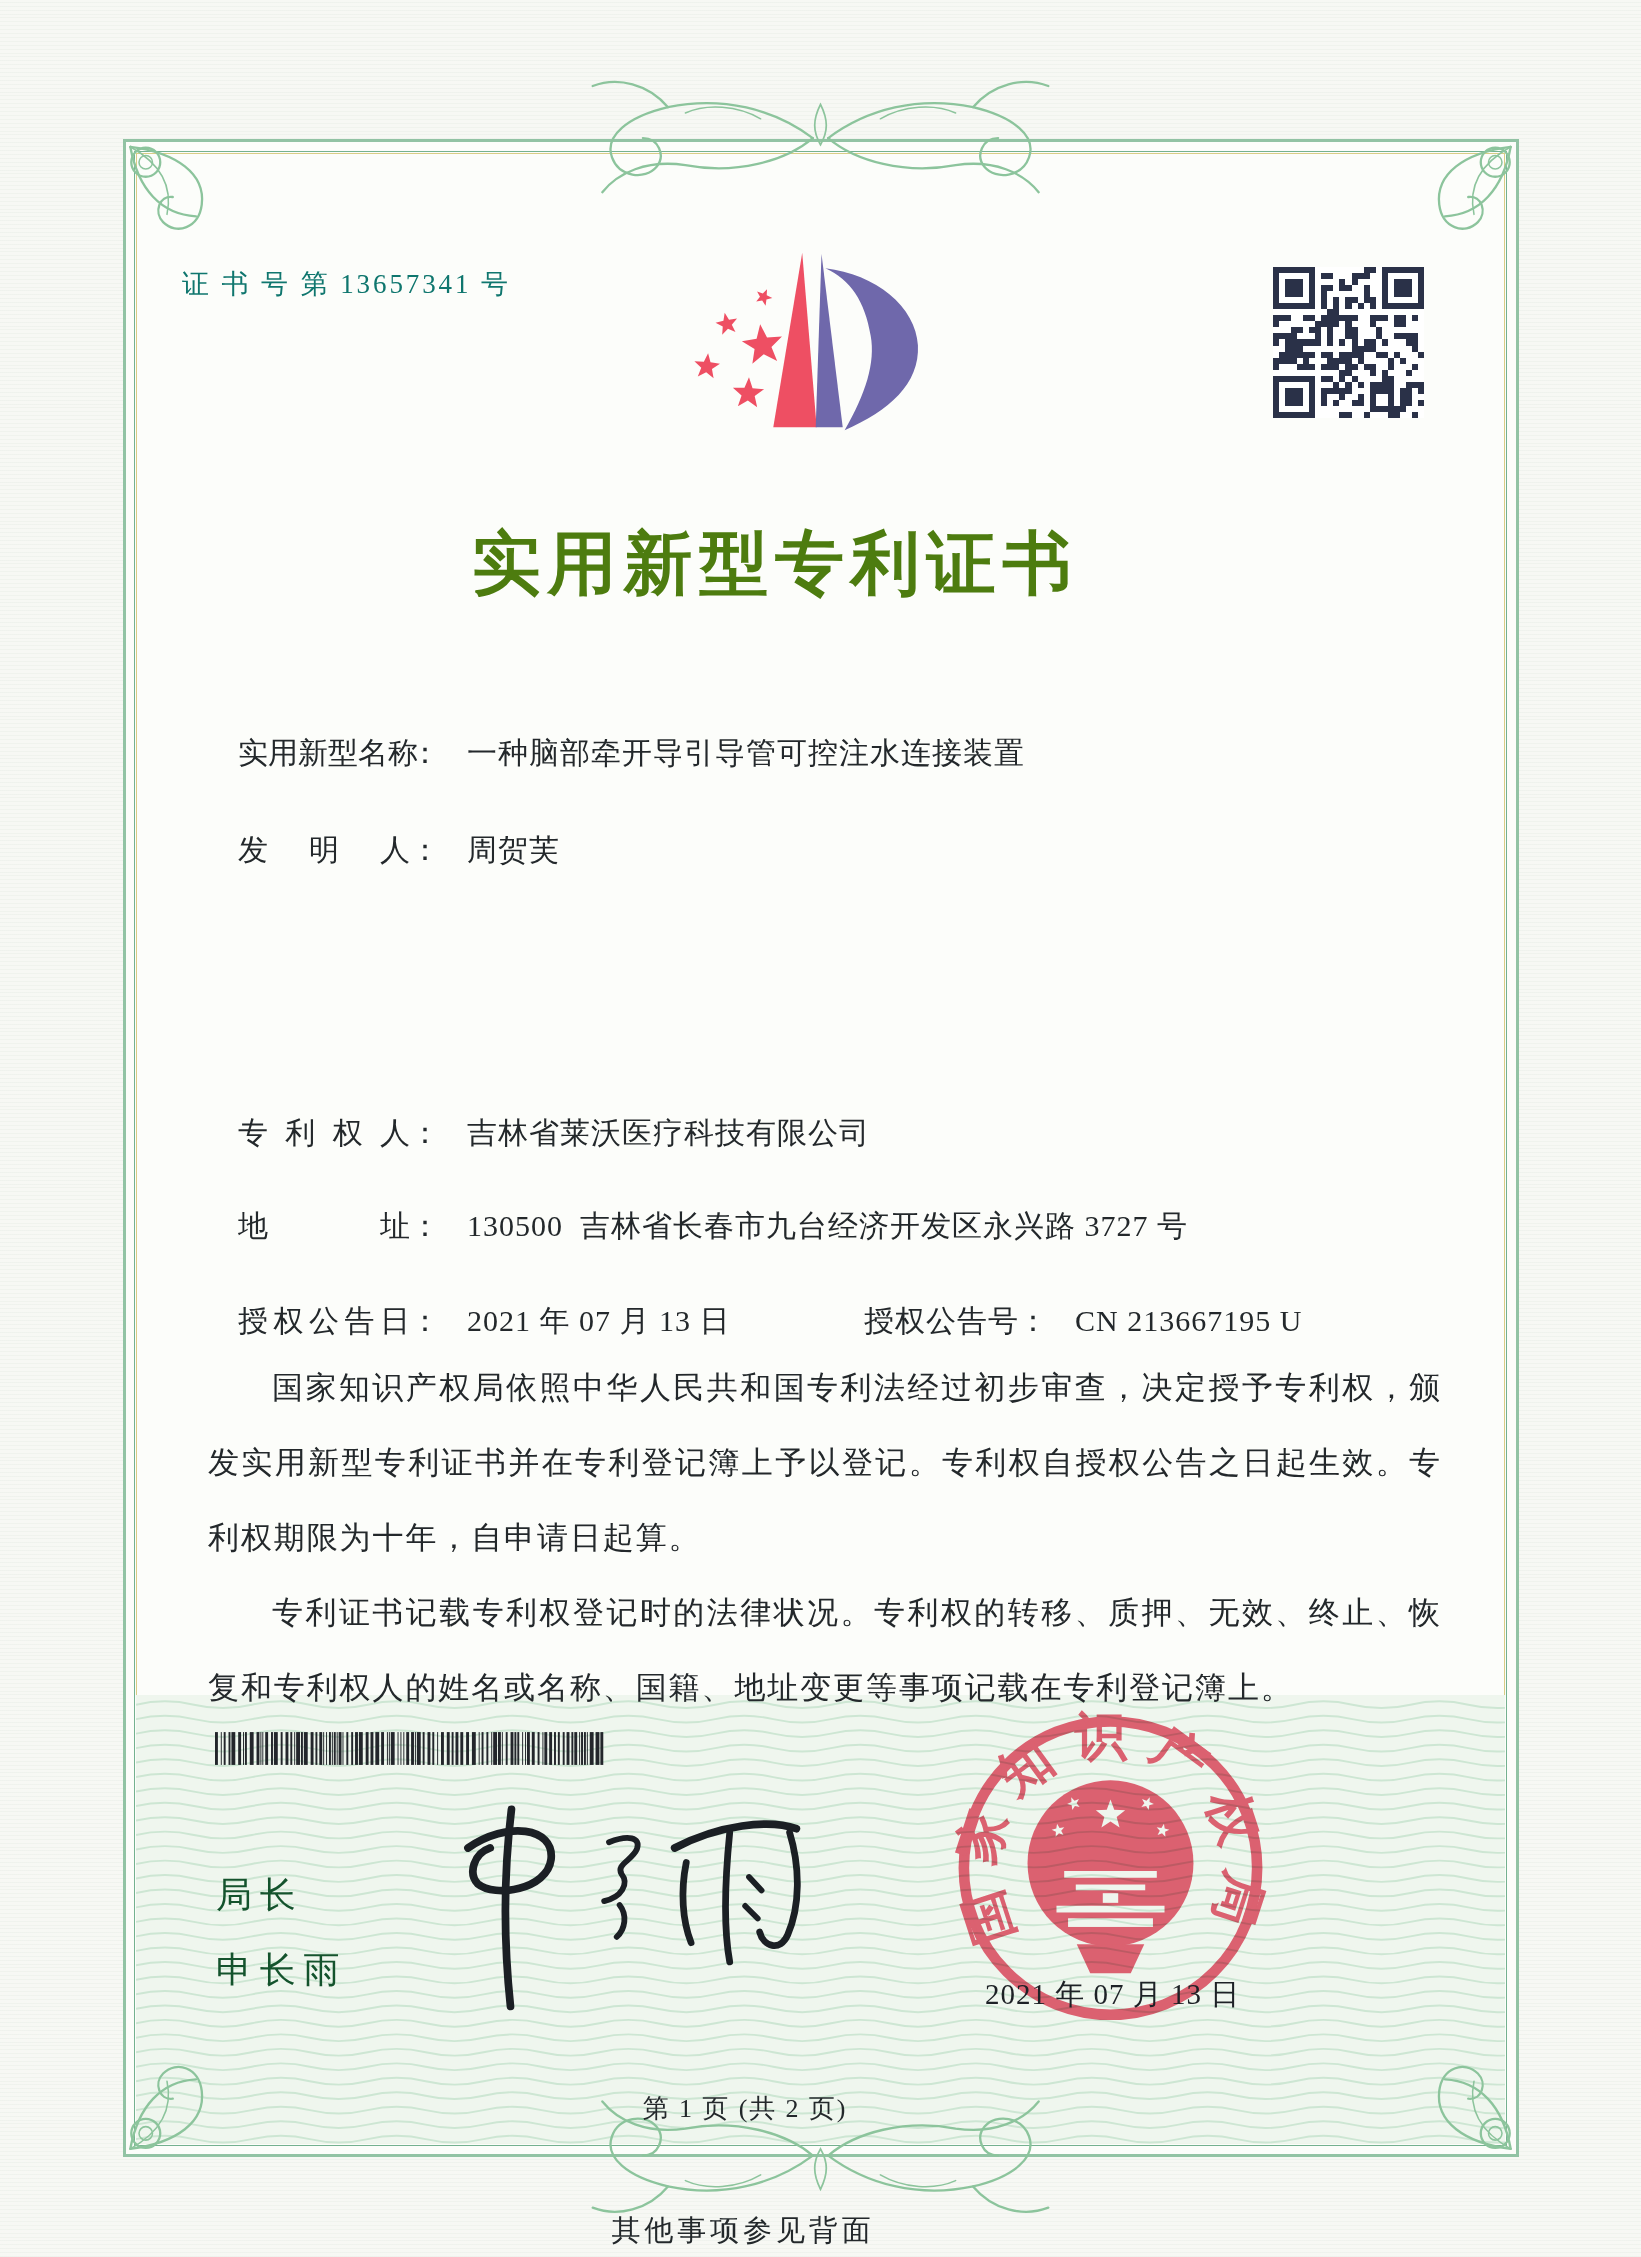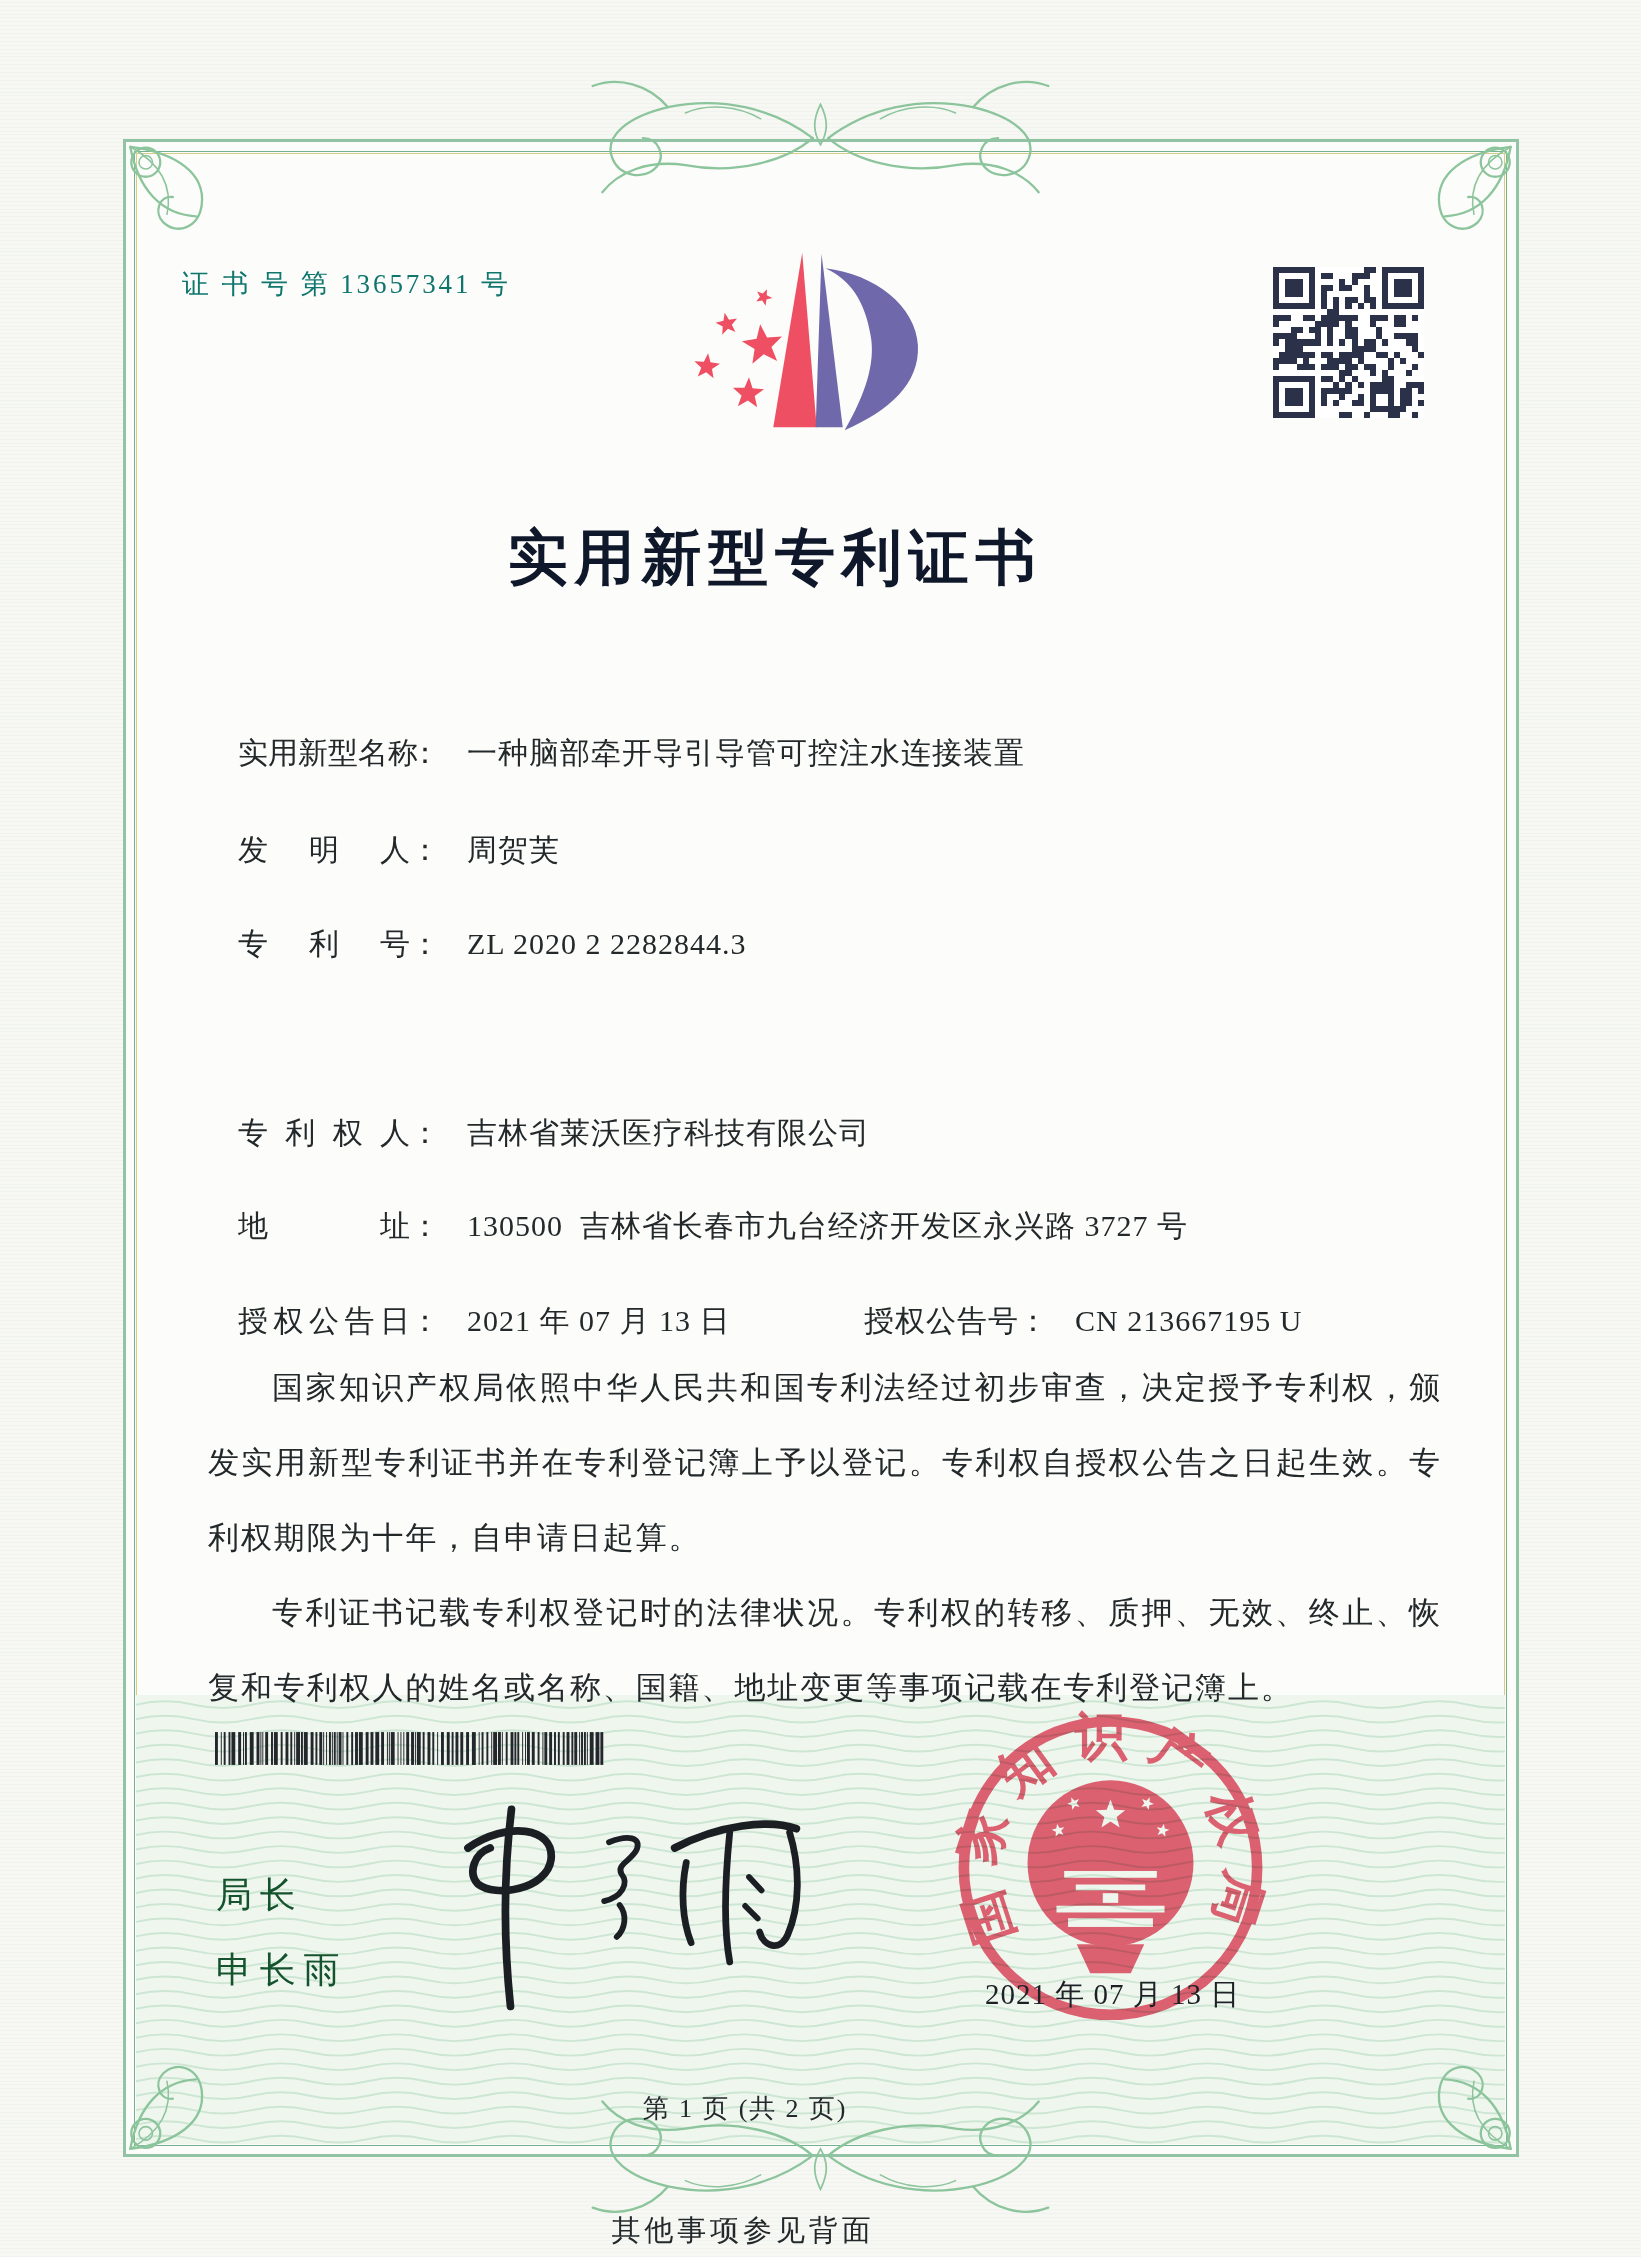--- a/index.html
+++ b/index.html
@@ -9,22 +9,22 @@
          background:repeating-linear-gradient(0deg,rgba(214,224,214,.22) 0 1px,transparent 1px 3.9px);
          pointer-events:none;}
   .frame-outer{position:absolute;left:123px;top:139px;width:1396px;height:2018px;
          border:3.9px solid #92c3a4;box-sizing:border-box;background:#fcfdfa;}
   .frame-inner{position:absolute;left:134px;top:151px;width:1373px;height:1995px;
          border:1.9px solid #74b18f;box-sizing:border-box;}
   .frame-inner::after{content:"";position:absolute;inset:1px;border:1px solid #d9cd86;}
   svg{display:block;}
   .abs{position:absolute;}
   .cert-no{left:182px;top:266px;font-size:27px;letter-spacing:2.9px;color:#0f766e;white-space:pre;}
-  .title{left:775px;top:518px;transform:translateX(-50%);font-size:60px;font-weight:700;
-         letter-spacing:6.8px;white-space:nowrap;color:#0f172a;}
+  .title{left:775px;top:518px;transform:translateX(-50%);font-size:69px;font-weight:700;
+         letter-spacing:6.8px;white-space:nowrap;color:#4d7c0f;}
   .frow{left:208px;width:1294px;height:44px;font-size:30px;white-space:pre;}
   .flabel{display:inline-block;width:172px;text-align:justify;text-align-last:justify;}
   .fvalue{margin-left:27px;letter-spacing:1px;}
   .fpair2{position:absolute;left:611px;top:0;}
   .fpair2 .flabel{width:154px;}
   .paras{left:208px;top:1350px;width:1234px;font-size:31px;line-height:75px;
          text-align:justify;letter-spacing:1.9px;}
   .paras p{margin:0;text-indent:64px;}
   .official{font-family:"Liberation Sans","DejaVu Sans",sans-serif;font-size:36px;
          letter-spacing:7.7px;color:#14532d;}
@@ -340,23 +340,20 @@
     </svg>
 
   <div class="abs title">实用新型专利证书</div>
 
   <div class="abs frow" style="top:699px">
     <span class="flabel">实用新型名称</span><span>：</span><span class="fvalue">一种脑部牵开导引导管可控注水连接装置</span>
   </div>
   <div class="abs frow" style="top:796px">
     <span class="flabel">发明人</span><span>：</span><span class="fvalue">周贺芙</span>
   </div>
-  <div class="abs frow" style="top:890px">
-    <span class="flabel">专利号</span><span>：</span><span class="fvalue">ZL 2020 2 2282844.3</span>
-  </div>
   <div class="abs frow" style="top:1079px">
     <span class="flabel">专利权人</span><span>：</span><span class="fvalue">吉林省莱沃医疗科技有限公司</span>
   </div>
   <div class="abs frow" style="top:1172px">
     <span class="flabel">地址</span><span>：</span><span class="fvalue">130500  吉林省长春市九台经济开发区永兴路 3727 号</span>
   </div>
   <div class="abs frow" style="top:1267px">
     <span class="flabel">授权公告日</span><span>：</span><span class="fvalue">2021 年 07 月 13 日</span>
     <span class="fpair2">
       <span class="flabel">授权公告号</span><span>：</span><span class="fvalue">CN 213667195 U</span>

